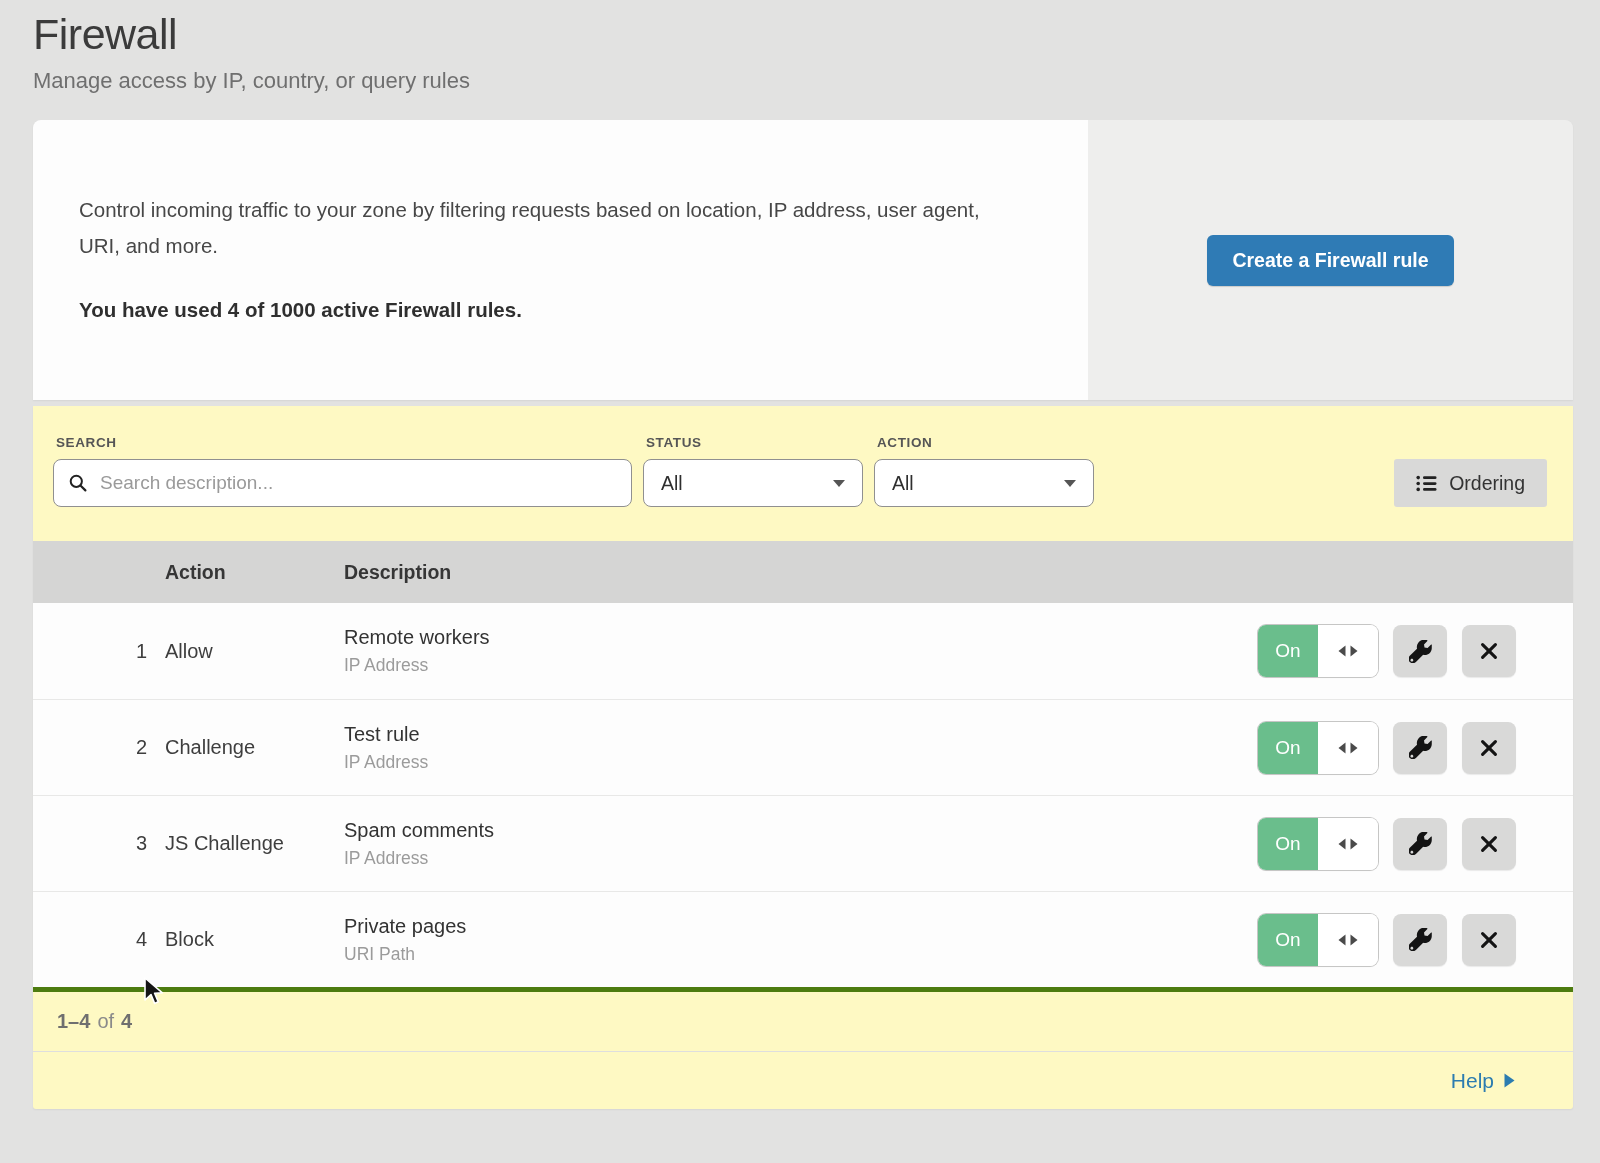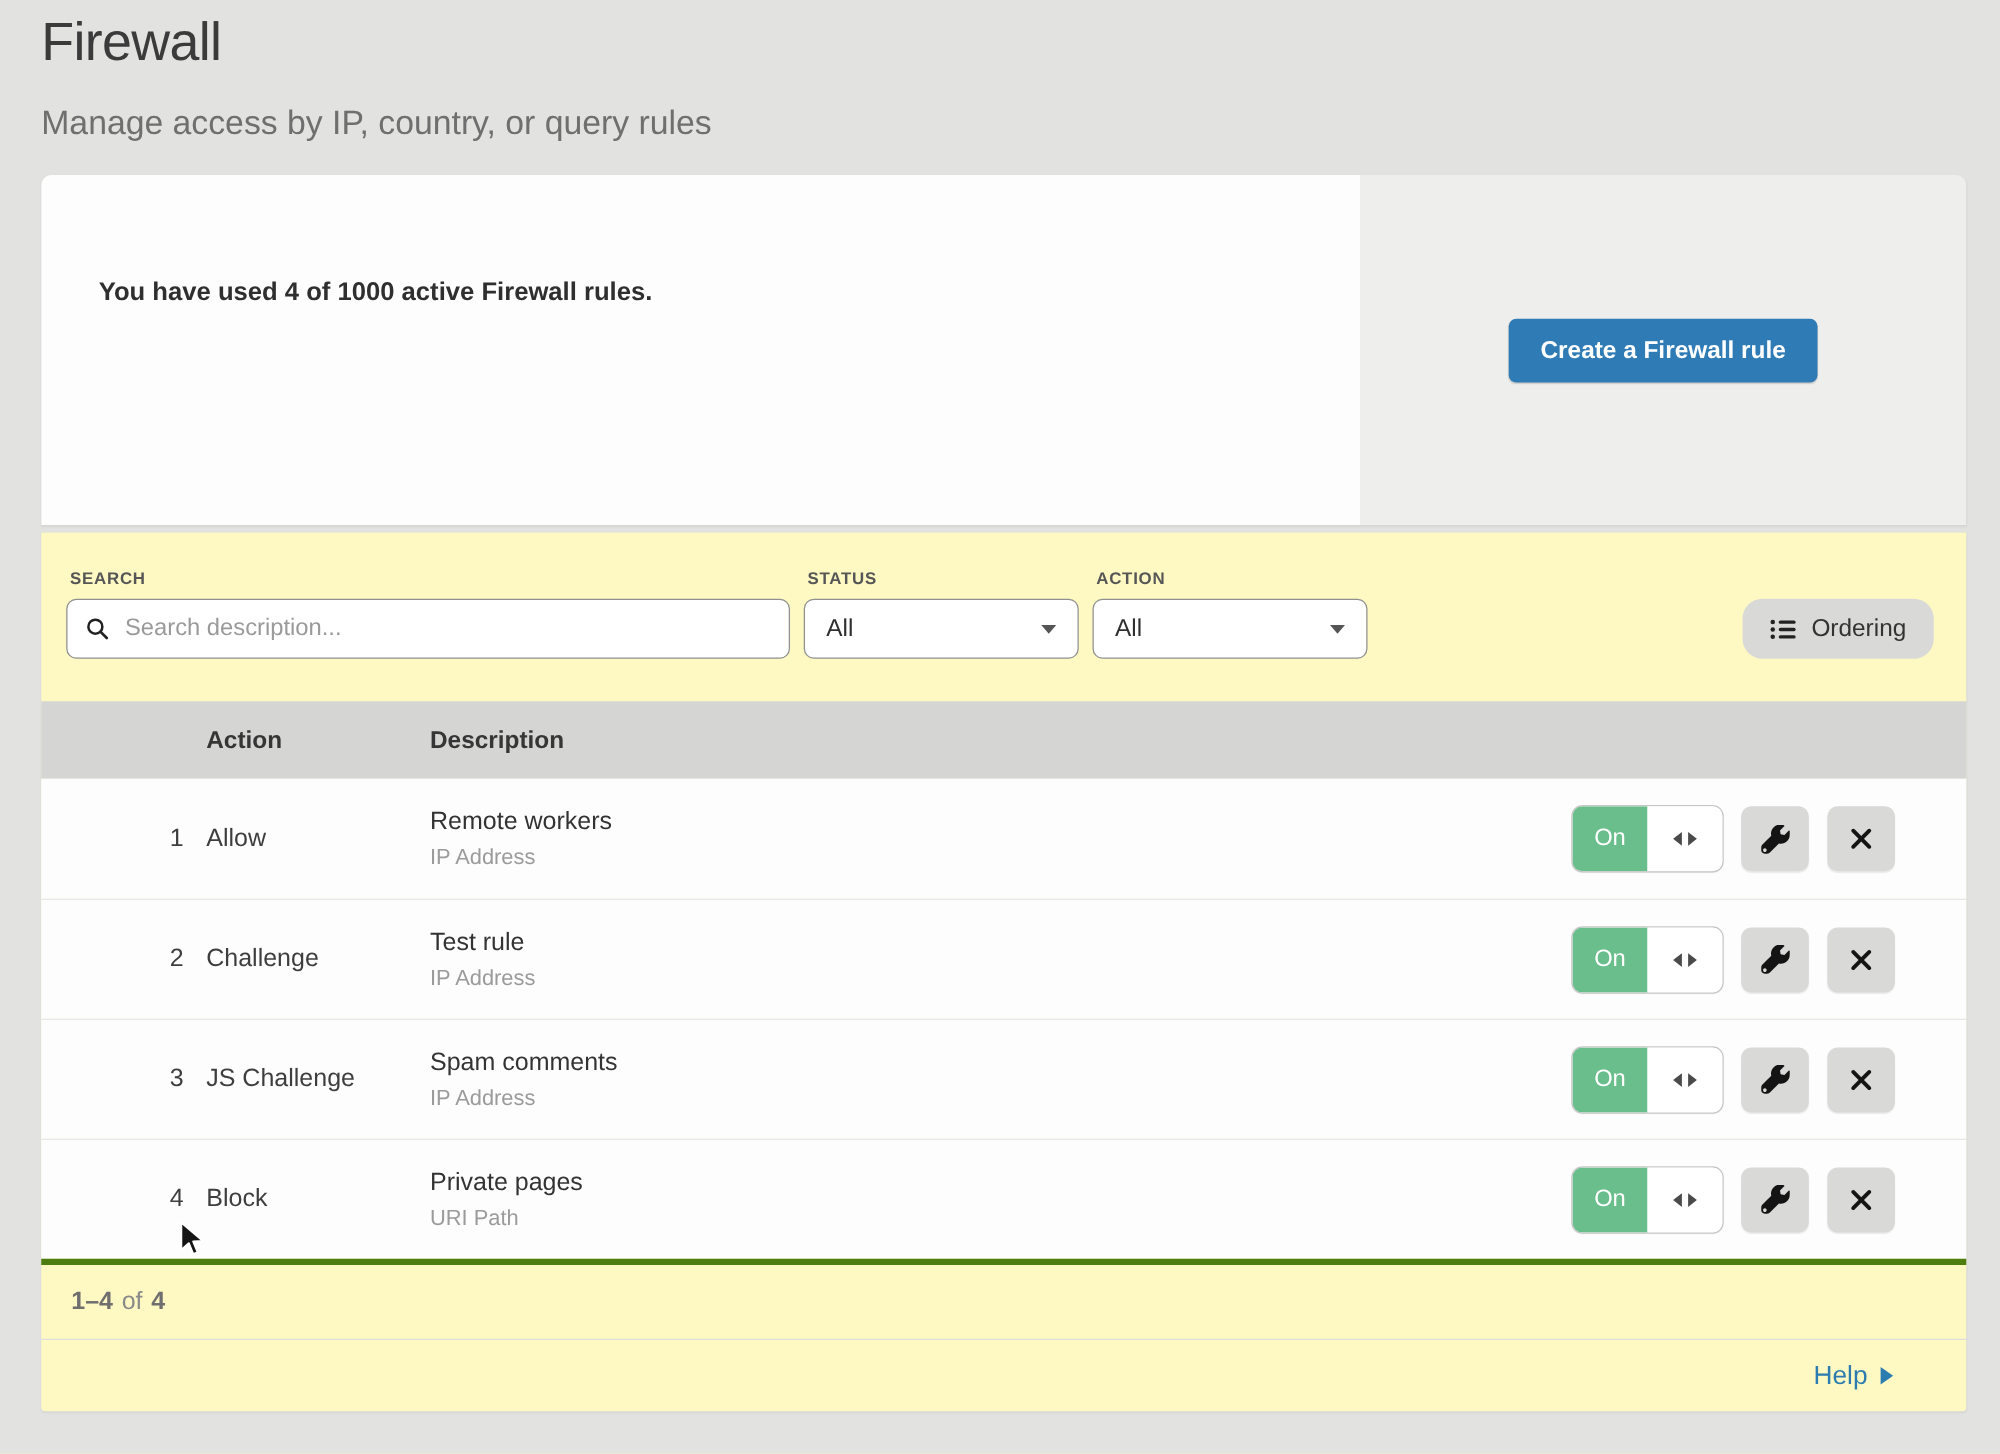--- a/index.html
+++ b/index.html
@@ -11,21 +11,21 @@
   html,body{margin:0;padding:0;}
   body{
     width:1600px;height:1163px;
     background:#e2e2e1;
     font-family:"Liberation Sans", sans-serif;
     position:relative;overflow:hidden;
     -webkit-font-smoothing:antialiased;
   }
   .page-header{padding:10px 0 0 33px;}
   .page-title{margin:0;font-size:43px;font-weight:500;color:#3b3b3b;letter-spacing:-.5px;line-height:1.15;}
-  .page-subtitle{margin:24px 0 0 0;font-size:27px;font-weight:400;color:#6f6f6f;}
+  .page-subtitle{margin:9px 0 0 0;font-size:22px;font-weight:400;color:#6f6f6f;}
 
   .content{margin-left:33px;width:1540px;}
 
   
   .top-row{display:flex;height:280px;margin-top:26px;border-radius:8px 8px 0 0;overflow:hidden;box-shadow:0 1px 2px rgba(0,0,0,.06);}
   .intro-card{width:1055px;background:#fdfdfd;padding:48px 60px 0 46px;}
   .intro-heading{margin:0;font-size:25px;font-weight:700;color:#2f2f2f;}
   .intro-desc{margin:24px 0 0 0;font-size:20.5px;line-height:36px;color:#474747;max-width:945px;}
   .intro-usage{margin:34px 0 0 0;font-size:20.5px;font-weight:700;color:#2f2f2f;}
   .create-panel{flex:1;background:#eeeeed;display:flex;align-items:center;justify-content:center;}
@@ -38,21 +38,21 @@
   .filter-bar{display:flex;align-items:flex-end;height:135px;padding:0 26px 34px 20px;}
   .filter-group{display:flex;flex-direction:column;}
   .filter-label{font-size:13.5px;font-weight:700;letter-spacing:.6px;color:#565656;margin:0 0 9px 3px;}
   .search-wrap{position:relative;width:579px;height:48px;border:1px solid #909090;border-radius:8px;background:#fff;display:flex;align-items:center;padding-left:14px;gap:10px;}
   .search-wrap input{border:none;outline:none;background:transparent;flex:1;font-family:inherit;font-size:19px;color:#333;padding-right:12px;}
   .search-wrap input::placeholder{color:#9a9a9a;}
   .select-box{width:220px;height:48px;border:1px solid #909090;border-radius:8px;background:#fff;
     display:flex;align-items:center;justify-content:space-between;padding:0 16px 0 17px;font-size:19.5px;color:#2f2f2f;cursor:pointer;gap:19px;}
   .gap11{margin-left:11px;}
   .ordering-btn{margin-left:auto;height:48px;display:flex;align-items:center;gap:12px;border:none;cursor:pointer;
-    background:#d9d9d8;border-radius:16px;padding:0 22px;font-family:inherit;font-size:19.5px;font-weight:500;color:#333;}
+    background:#d9d9d8;border-radius:3px;padding:0 22px;font-family:inherit;font-size:19.5px;font-weight:500;color:#333;}
 
   .grid-cols{display:grid;grid-template-columns:132px 179px 1fr 330px;align-items:center;}
   .table-head{height:62px;background:#d5d5d4;font-size:19.5px;font-weight:700;color:#363636;}
   .rule-row{height:96px;background:#fdfdfd;}
   .rule-row + .rule-row{border-top:1px solid #e8e8e7;}
   .row-index{text-align:right;padding-right:18px;font-size:20px;color:#3e3e3e;}
   .row-action{font-size:20px;color:#3e3e3e;}
   .desc-primary{font-size:20px;color:#333;}
   .desc-secondary{margin-top:6px;font-size:17.5px;color:#9b9b9b;}
   .row-controls{display:flex;align-items:center;gap:15px;justify-self:end;margin-right:57px;}
@@ -74,20 +74,21 @@
 
 <div class="page-header">
   <h1 class="page-title">Firewall</h1>
   <div class="page-subtitle">Manage access by IP, country, or query rules</div>
 </div>
 
 <div class="content">
 
   <div class="top-row">
     <div class="intro-card">
+      <p class="intro-desc">Control incoming traffic to your zone by filtering requests based on location, IP address, user agent, URI, and more.</p>
       <p class="intro-usage">You have used 4 of 1000 active Firewall rules.</p>
     </div>
     <div class="create-panel">
       <button class="create-btn">Create a Firewall rule</button>
     </div>
   </div>
 
   <div class="main-card">
 
     <div class="filter-bar">

